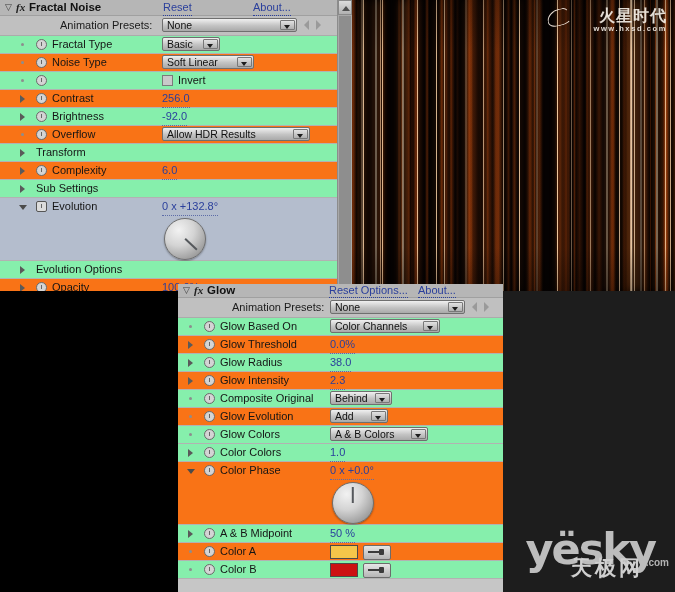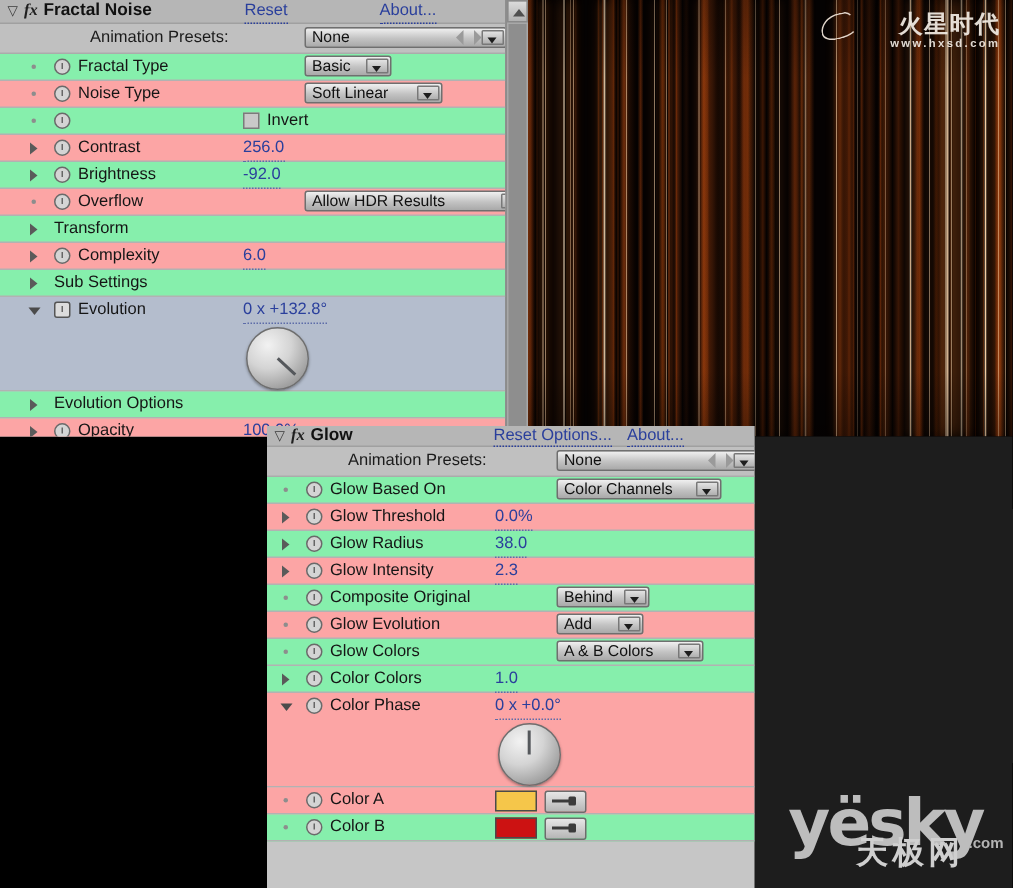--- a/index.html
+++ b/index.html
@@ -21,21 +21,21 @@
 
   
   #bgdark{position:absolute;left:0;top:291px;width:675px;height:301px;background:#1d1d1d;}
   #bgdark2{position:absolute;left:0;top:291px;width:178px;height:301px;background:#000;}
 
   
   .panel{position:absolute;background:#c6c6c6;overflow:hidden;
          font-size:11px;color:#000;}
   .erow{position:relative;height:17px;line-height:17px;background:#86efac;
         border-bottom:1px solid #b2b2b2;white-space:nowrap;}
-  .erow.alt{background:#fca5a5;}
+  .erow.alt{background:#f97316;}
   .erow.sel{background:#b4bdcd;}
   .titlebar{position:relative;height:15px;line-height:15px;background:#b6b6b6;
         border-bottom:1px solid #a0a0a0;}
   .presets-row{position:relative;height:19px;line-height:19px;background:#c0c0c0;
         border-bottom:1px solid #ababab;}
 
   .tw{position:absolute;left:3px;top:0;width:11px;text-align:center;font-size:9px;color:#3b3b3b;}
   .fx{position:absolute;left:16px;top:0;font-style:italic;font-weight:bold;font-size:11px;
       font-family:"Liberation Serif",serif;color:#202020;}
   .ptitle{position:absolute;left:29px;top:0;font-weight:bold;font-size:11.5px;color:#111;}
@@ -57,21 +57,21 @@
   .stopw.box{border-radius:2px;background:#dcdcdc;border:1.3px solid #555;}
   .dotsm{position:absolute;width:3px;height:3px;background:#8d8d8d;border-radius:50%;}
 
   .pname{position:absolute;top:0;font-size:11px;color:#151515;}
   .pval{position:absolute;top:0;color:#2a3f9c;font-size:11px;
         border-bottom:1px dotted #5d6ca8;cursor:pointer;}
 
   
   .dd{position:absolute;height:14px;top:1px;box-sizing:border-box;
       background:linear-gradient(#f0f0f0,#c3c3c3 55%,#a9a9a9);
-      border:1px solid #6f6f6f;border-radius:2px;cursor:pointer;margin-left:41px;}
+      border:1px solid #6f6f6f;border-radius:2px;cursor:pointer;}
   .dd .ddtxt{position:absolute;left:4px;top:-1px;line-height:14px;font-size:10.5px;color:#101010;}
   .dd .ddbtn{position:absolute;right:1px;top:1px;bottom:1px;width:13px;
       background:linear-gradient(#e2e2e2,#b0b0b0);border:1px solid #787878;border-radius:1px;}
   .dd .ddbtn:after{content:"";position:absolute;left:3px;top:4px;
       border-left:3px solid transparent;border-right:3px solid transparent;border-top:4px solid #1d1d1d;}
 
   .navarrows{position:absolute;top:3px;width:24px;height:13px;}
   .navarrows i{position:absolute;top:1px;width:0;height:0;display:block;}
   .navarrows i.l{left:1px;border-right:5px solid #9a9a9a;border-top:5px solid transparent;border-bottom:5px solid transparent;}
   .navarrows i.r{left:13px;border-left:5px solid #9a9a9a;border-top:5px solid transparent;border-bottom:5px solid transparent;}
@@ -418,20 +418,26 @@
       </div>
       <div class="erow alt" style="height: 62px;">
         <span class="tri down" style="left: 9px; top: 7px;"></span>
         <span class="stopw" style="left: 26px; top: 3px;"></span>
         <span class="pname" style="left: 42px;">Color Phase</span>
         <span class="pval" style="left: 152px;">0 x +0.0°</span>
         <div class="dial" style="left: 154px; top: 20px;">
           <span class="hand" style="transform: translate(-50%, 0px) rotate(180deg);"></span>
         </div>
       </div>
+      <div class="erow" style="height: 17px;">
+        <span class="tri right" style="left: 10px; top: 5px;"></span>
+        <span class="stopw" style="left: 26px; top: 3px;"></span>
+        <span class="pname" style="left: 42px;">A &amp; B Midpoint</span>
+        <span class="pval" style="left: 152px;">50 %</span>
+      </div>
       <div class="erow alt" style="height: 17px;">
         <span class="dotsm" style="left: 11px; top: 7px;"></span>
         <span class="stopw" style="left: 26px; top: 3px;"></span>
         <span class="pname" style="left: 42px;">Color A</span>
         <span class="swatch" style="left: 152px; background: rgb(245, 198, 74);"></span>
         <span class="eyed" style="left: 185px;"></span>
       </div>
       <div class="erow" style="height: 17px;">
         <span class="dotsm" style="left: 11px; top: 7px;"></span>
         <span class="stopw" style="left: 26px; top: 3px;"></span>

